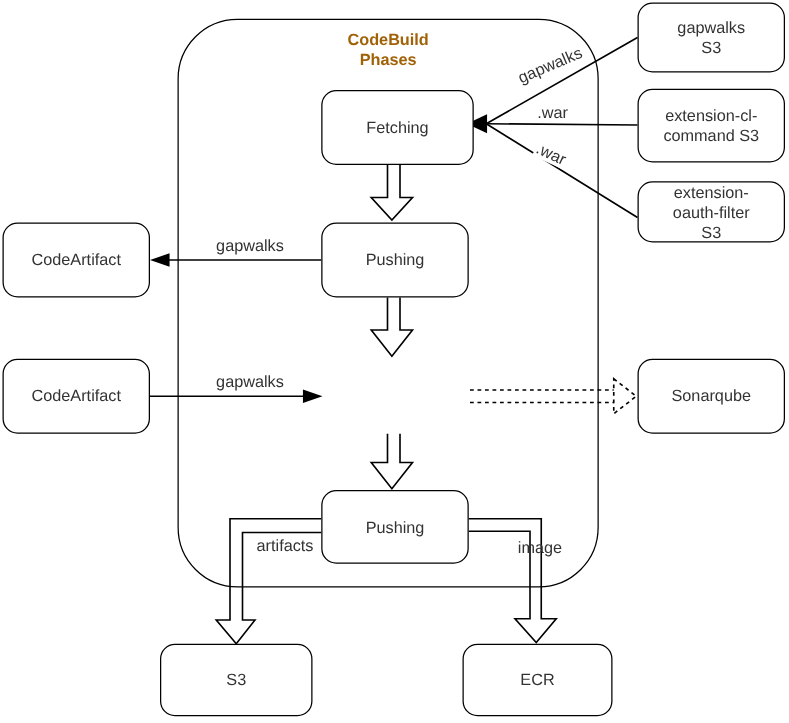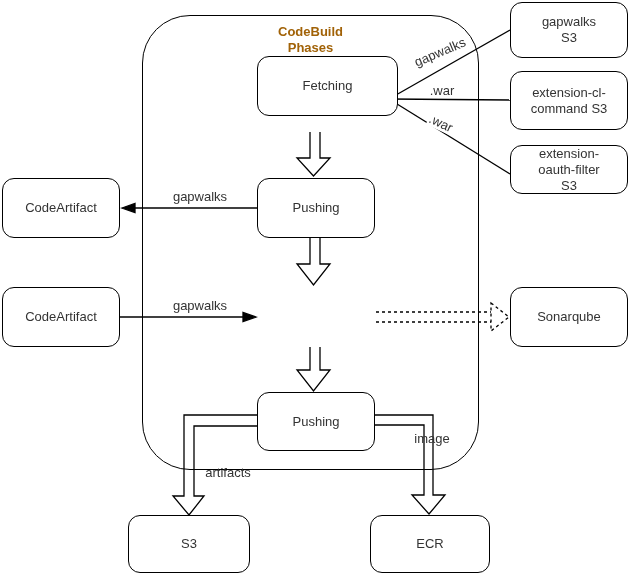--- a/index.html
+++ b/index.html
@@ -17,42 +17,42 @@
     position:absolute;left:0;top:8px;width:100%;
     text-align:center;font-weight:bold;font-size:13px;line-height:16px;
     color:#a16207;white-space:pre-line;
   }
   .node{
     position:absolute;background:#fff;border:1px solid #000;border-radius:12px;
     display:flex;align-items:center;justify-content:center;text-align:center;
     font-size:13px;line-height:16px;color:#333;box-sizing:border-box;
     white-space:pre-line;
   }
-  .n-fetching{left:257px;top:56px;width:141px;height:60px;}
+  .n-fetching{left:257px;top:72px;width:122px;height:60px;}
   .n-pushing-top{left:257px;top:178px;width:118px;height:60px;}
   .n-building{left:256px;top:287px;width:119px;height:60px;}
   .n-pushing-bottom{left:257px;top:392px;width:118px;height:59px;}
   .n-codeartifact-upper{left:2px;top:178px;width:118px;height:60px;}
   .n-codeartifact-lower{left:2px;top:287px;width:118px;height:60px;}
   .n-gapwalks-s3{left:510px;top:2px;width:118px;height:56px;}
   .n-extension-cl{left:510px;top:71px;width:118px;height:59px;}
   .n-extension-oauth{left:510px;top:145px;width:118px;height:49px;}
   .n-sonarqube{left:510px;top:287px;width:118px;height:60px;}
   .n-s3{left:128px;top:515px;width:122px;height:58px;}
   .n-ecr{left:370px;top:515px;width:120px;height:58px;}
   .edge-label{
     position:absolute;font-size:13px;line-height:15px;color:#333;
     transform:translate(-50%,-50%);white-space:nowrap;background:#fff;padding:0 1px;
   }
   .l-fetch-gapwalks{left:440px;top:52px;transform:translate(-50%,-50%) rotate(-23deg);}
   .l-fetch-war1{left:442px;top:90px;}
   .l-fetch-war2{left:441px;top:123px;transform:translate(-50%,-50%) rotate(25deg);}
   .l-push-gapwalks{left:200px;top:196px;background:transparent;}
   .l-build-gapwalks{left:200px;top:305px;background:transparent;}
-  .l-artifacts{left:228px;top:436px;background:transparent;margin-top:36px;}
+  .l-artifacts{left:228px;top:436px;background:transparent;}
   .l-image{left:400px;top:438px;background:transparent;margin-left:32px;}
 </style>
 </head>
 <body>
 
 <div class="canvas">
 
   <svg class="wires" width="631" height="578" viewBox="0 0 631 578" fill="none" stroke="#000" stroke-width="1.3">
 
     <path d="M310,132 L310,158 L297,158 L313.5,176 L330,158 L320,158 L320,132"></path>

